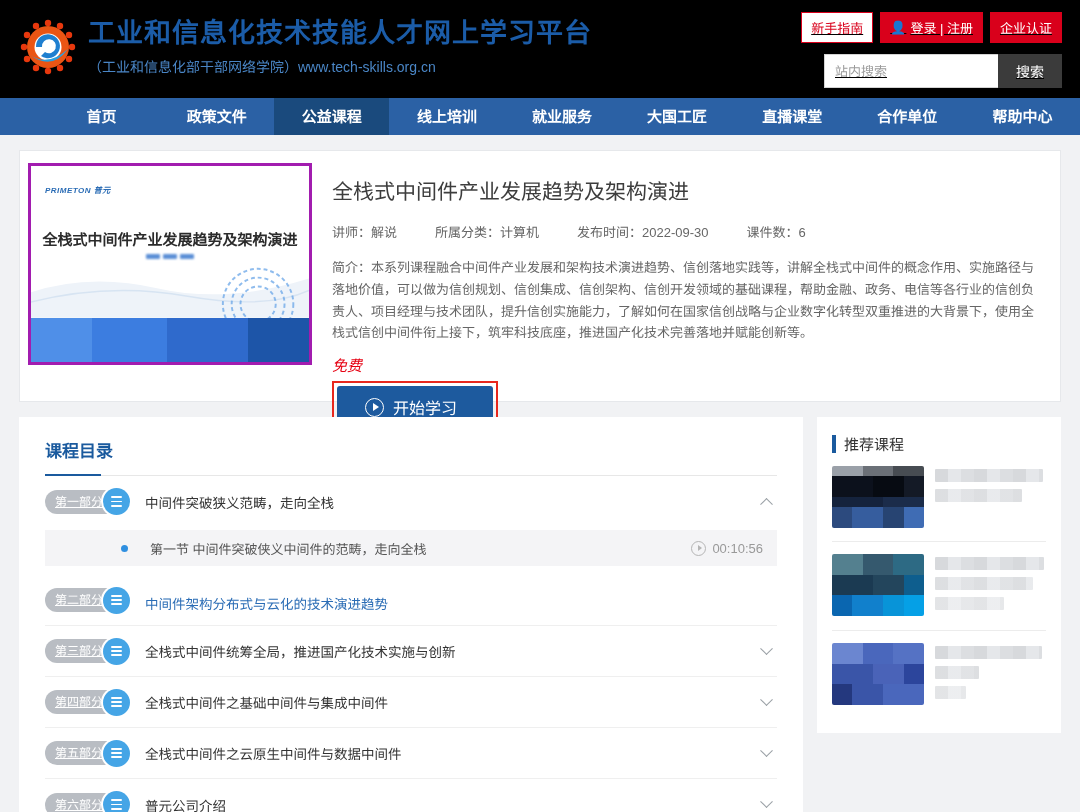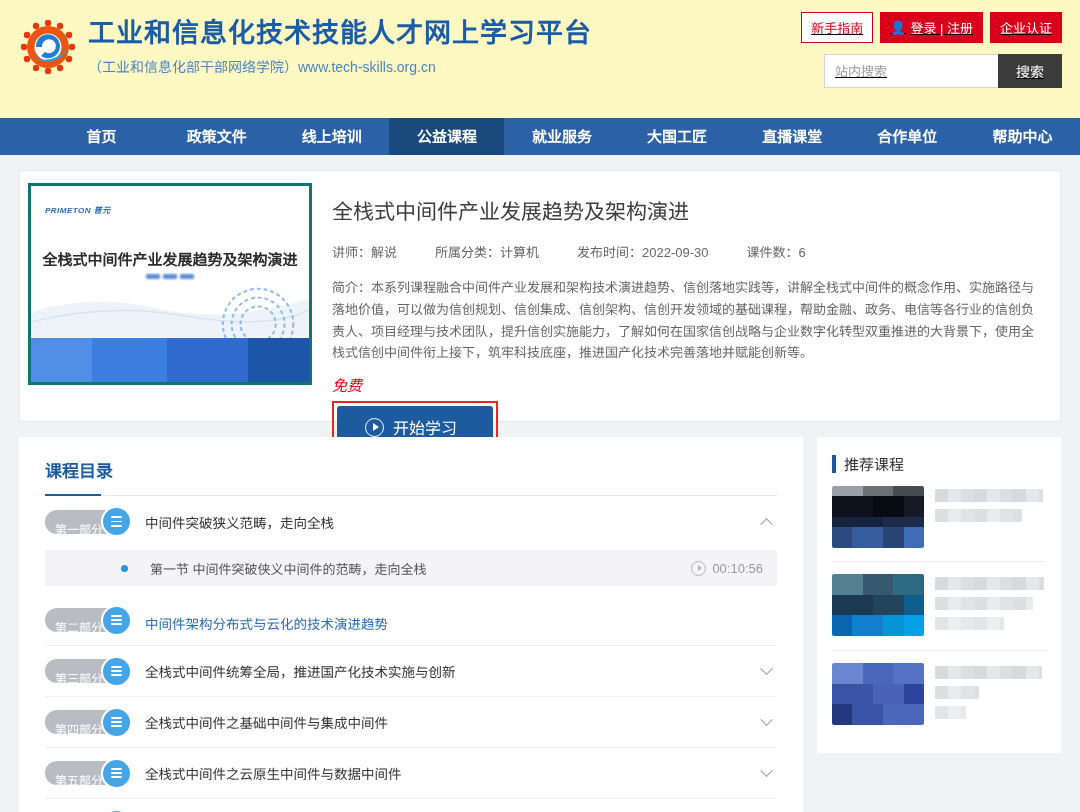--- a/index.html
+++ b/index.html
@@ -1,20 +1,20 @@
 <!DOCTYPE html>
 <html lang="zh-CN"><head>
 <meta charset="utf-8">
 <style>
   * { margin:0; padding:0; box-sizing:border-box; }
   html,body { width:1080px; height:812px; overflow:hidden;
     font-family:"Liberation Sans","DejaVu Sans",sans-serif; background:#f1f2f4; }
 
   
-  .header { position:relative; height:118px; background:#fef9c3; }
+  .header { position:relative; height:98px; background:#000000; }
   .logo { position:absolute; left:16px; top:15px; width:64px; height:64px; cursor:pointer; }
   .brand { position:absolute; left:88px; top:16px; }
   .brand h1 { font-size:27px; font-weight:bold; color:#1b5ca8; letter-spacing:1px; line-height:34px;}
   .brand .sub { font-size:14px; color:#4a86c6; margin-top:6px; }
   .hdr-right { position:absolute; right:18px; top:12px; width:238px;text-decoration:underline; }
   .hdr-btns { display:flex; justify-content:flex-end; gap:7px; }
   .btn-outline { border:1px solid #d9001b; color:#d9001b; background:#fff; font-size:13px;
     padding:5px 9px; cursor:pointer; white-space:nowrap;}
   .btn-red { border:none; background:#d9001b; color:#fff; font-size:13px; padding:5px 10px;
     cursor:pointer; display:flex; align-items:center; gap:4px; white-space:nowrap;}
@@ -30,21 +30,21 @@
   .nav-item { flex:1; text-align:center; line-height:37px; color:#fff; font-size:15px;
     font-weight:bold; cursor:pointer; }
   .nav-item.active { background:#1a4a7d; }
 
   
   .content { padding:15px 19px 0 19px; }
   .card { background:#fff; }
 
   
   .course-card { display:flex; border:1px solid #e6e8eb; padding:12px 16px 12px 8px; height:252px; }
-  .thumb-wrap { border:3px solid #0f766e; width:284px; height:202px; flex:0 0 auto;
+  .thumb-wrap { border:3px solid #a21caf; width:284px; height:202px; flex:0 0 auto;
     background:#fff; position:relative; overflow:hidden; }
   .thumb-brand { position:absolute; left:14px; top:18px; font-size:8px; font-weight:bold;
     font-style:italic; color:#2a6cb5; letter-spacing:.5px;}
   .thumb-title { position:absolute; left:0; right:0; top:62px; text-align:center;
     font-size:15px; font-weight:bold; color:#2b2b2b; }
   .thumb-authors { position:absolute; left:0; right:0; top:88px; display:flex;
     justify-content:center; gap:3px; filter:blur(1px); }
   .thumb-authors i { display:block; width:14px; height:5px; background:#5b8fd6; border-radius:1px;}
   .thumb-deco { position:absolute; left:0; bottom:0; width:100%; }
   .thumb-bars { position:absolute; bottom:0; left:0; right:0; height:44px; display:flex; }
@@ -67,21 +67,21 @@
   .catalog { flex:1; padding:20px 26px 10px 26px; min-height:400px; }
   .catalog-title { font-size:17px; font-weight:bold; color:#1a5a9e; }
   .catalog-divider { margin-top:13px; border-bottom:1px solid #e7e7e7; position:relative; }
   .catalog-divider::after { content:""; position:absolute; left:0; bottom:-1px; width:56px;
     height:2px; background:#1a5a9e; }
   .section-row { display:flex; align-items:center; height:51px; border-bottom:1px solid #efefef;
     cursor:pointer; }
   .section-row.no-line { border-bottom:none; }
   .badge-pill { position:relative; display:flex; align-items:center; flex:0 0 auto;}
   .pill { background:#b9bdc3; color:#fff; font-size:12px; height:24px; line-height:24px;
-    padding:8px 16px 0 10px; border-radius:12px; }
+    padding:0 16px 0 10px; border-radius:12px;text-decoration:underline; }
   .list-circle { width:27px; height:27px; border-radius:50%; background:#45a5e6;
     margin-left:-16px; display:flex; flex-direction:column; justify-content:center;
     align-items:center; gap:2.5px; box-shadow:0 0 0 2px #fff; }
   .list-circle i { display:block; width:11px; height:1.8px; background:#fff; border-radius:1px;}
   .section-title { margin-left:15px; font-size:13.5px; color:#333; }
   .section-title.link { color:#2a6cb5;margin-top:6px; }
   .chev { width:9px; height:9px; border-right:1.6px solid #9aa0a6;
     border-bottom:1.6px solid #9aa0a6; margin-left:auto; margin-right:6px; flex:0 0 auto;}
   .chev.up { transform:rotate(-135deg) translate(-2px,-2px); }
   .chev.down { transform:rotate(45deg) translate(-2px,-2px); }
@@ -152,22 +152,22 @@
     <div class="search-row">
       <input type="text" placeholder="站内搜索" style="">
       <button class="search-btn">搜索</button>
     </div>
   </div>
 </div>
 
 <div class="nav">
   <div class="nav-item">首页</div>
   <div class="nav-item">政策文件</div>
+  <div class="nav-item active">公益课程</div>
   <div class="nav-item">线上培训</div>
-  <div class="nav-item active">公益课程</div>
   <div class="nav-item">就业服务</div>
   <div class="nav-item">大国工匠</div>
   <div class="nav-item">直播课堂</div>
   <div class="nav-item">合作单位</div>
   <div class="nav-item">帮助中心</div>
 </div>
 
 <div class="content">
 
   <div class="card course-card">

